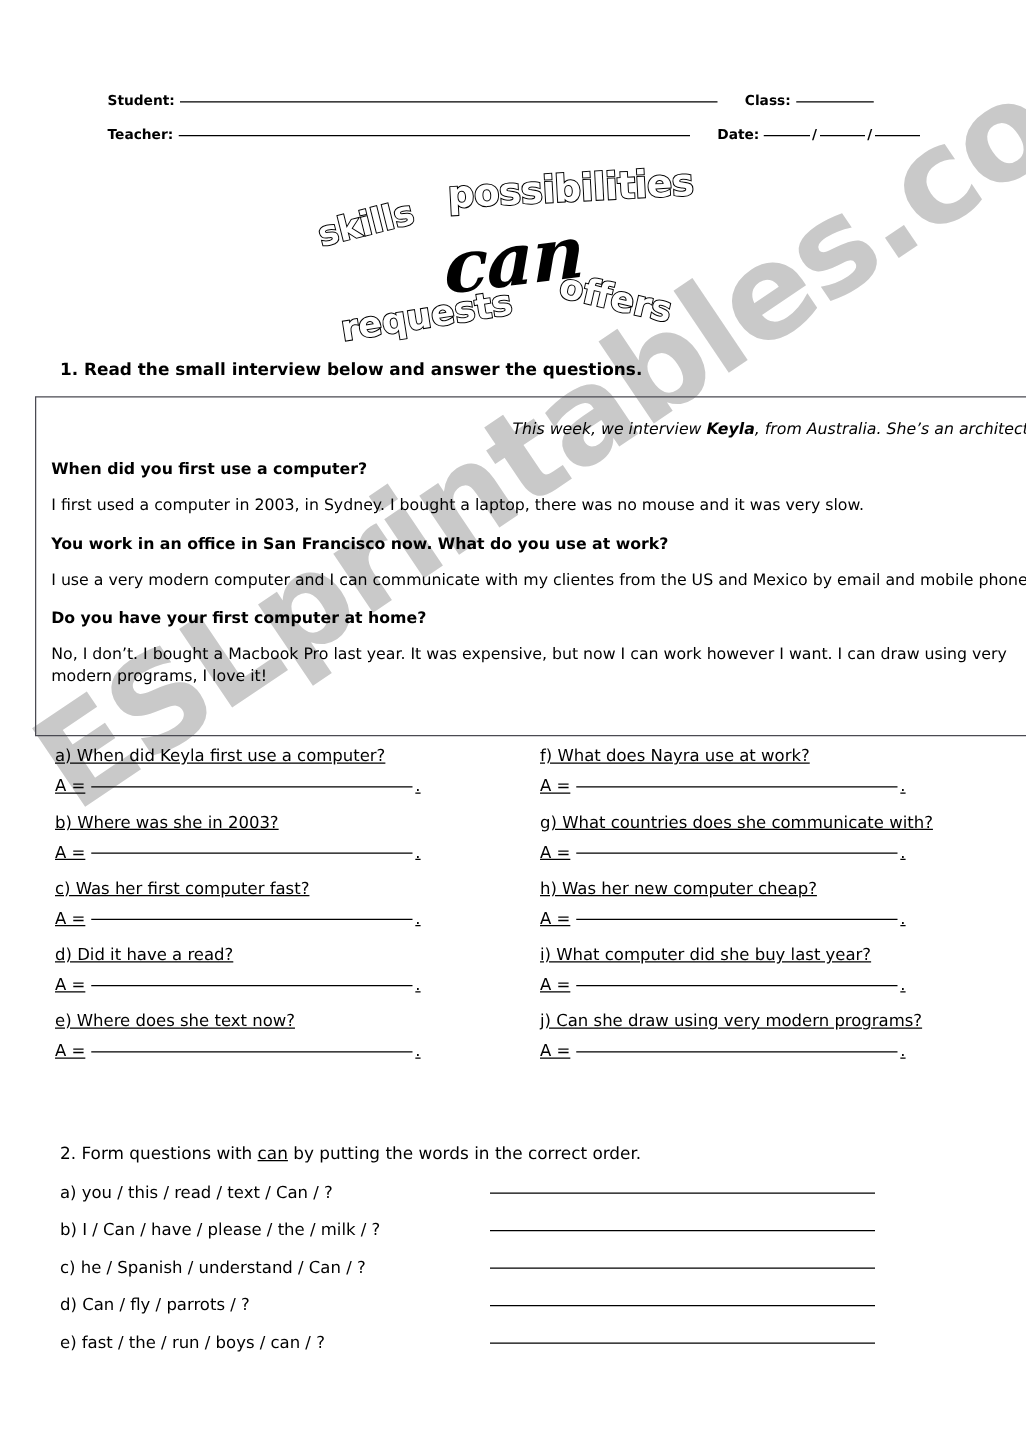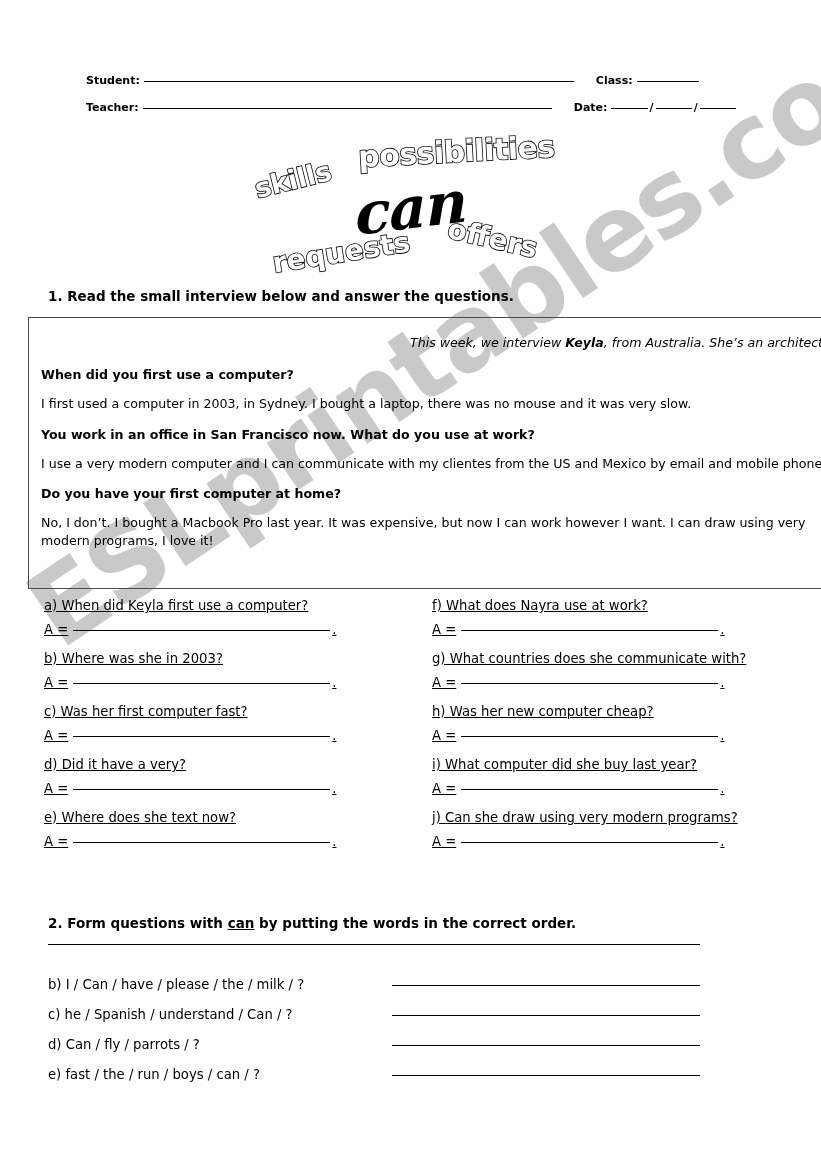--- a/index.html
+++ b/index.html
@@ -194,21 +194,21 @@
     top: -3px;
   }
   .qa-a .adot { margin-left: 2px; }
 
   
   #task2-heading {
     position: absolute;
     left: 48px; top: 915px;
     font-family: "DejaVu Sans", sans-serif;
     font-size: 13.5px;
-    font-weight: bold;
+    font-weight: normal;
     z-index: 11;
   }
   #task2-heading u { text-decoration: underline; }
 
   #task2-list {
     position: absolute;
     left: 48px; top: 947px;
     width: 700px;
     z-index: 11;
   }
@@ -301,21 +301,21 @@
         <span class="adot">.</span>
       </div>
 
       <div class="qa-q">c) Was her first computer fast?</div>
       <div class="qa-a">
         <span class="aeq">A =</span>
         <span class="aline"></span>
         <span class="adot">.</span>
       </div>
 
-      <div class="qa-q">d) Did it have a very?</div>
+      <div class="qa-q">d) Did it have a read?</div>
       <div class="qa-a">
         <span class="aeq">A =</span>
         <span class="aline"></span>
         <span class="adot">.</span>
       </div>
 
       <div class="qa-q">e) Where does she text now?</div>
       <div class="qa-a">
         <span class="aeq">A =</span>
         <span class="aline"></span>
@@ -360,20 +360,21 @@
       </div>
     </div>
   </div>
 
   <div id="task2-heading">
     <span>2. Form questions with </span><u>can</u><span> by putting the words in the correct order.</span>
   </div>
 
   <div id="task2-list">
     <div class="t2-row">
+      <span class="t2-prompt">a) you / this / read / text / Can / ?</span>
       <span class="t2-line"></span>
     </div>
     <div class="t2-row">
       <span class="t2-prompt">b) I / Can / have / please / the / milk / ?</span>
       <span class="t2-line"></span>
     </div>
     <div class="t2-row">
       <span class="t2-prompt">c) he / Spanish / understand / Can / ?</span>
       <span class="t2-line"></span>
     </div>

